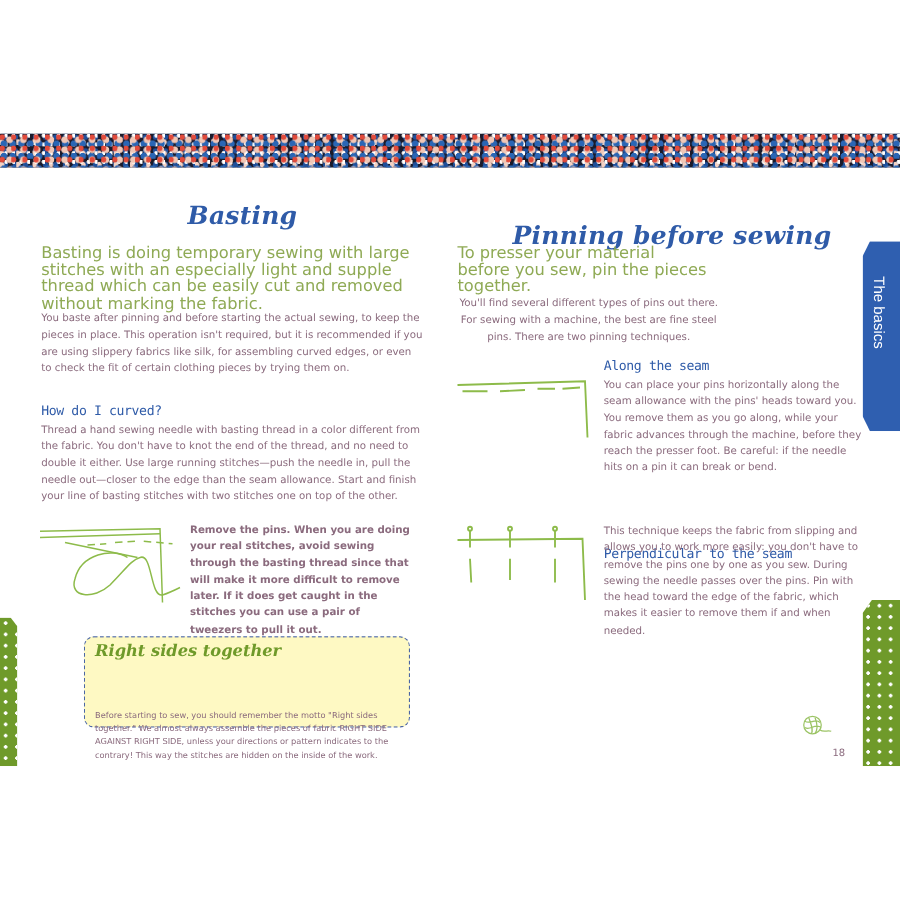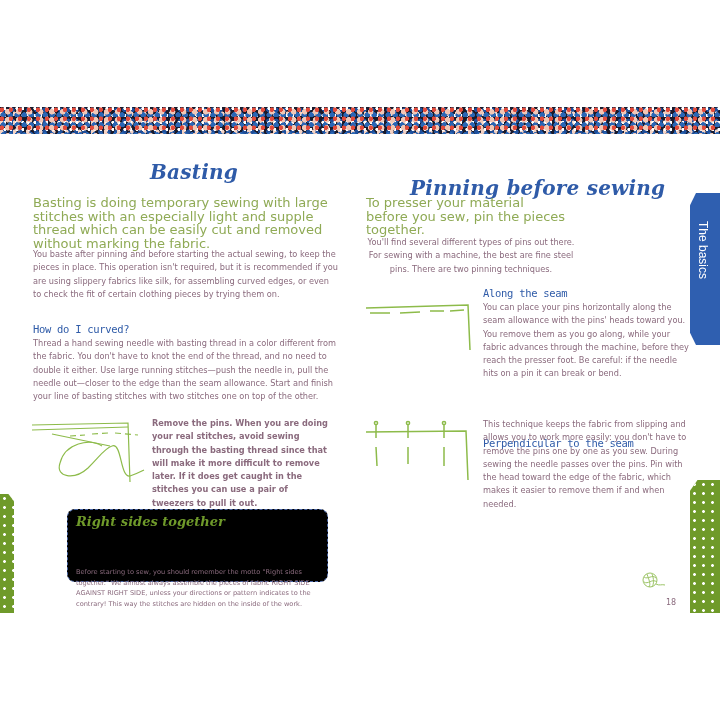--- a/index.html
+++ b/index.html
@@ -27,21 +27,21 @@
   .tab-basics span { position:absolute; left:6px; top:28px; color:#fff; font-size:12px;
                 writing-mode:vertical-rl; font-family:"Liberation Sans", sans-serif; }
   .dots { background-color:#6f9a2a;
           background-image: radial-gradient(circle, #ffffff 1.2px, transparent 1.6px);
           background-size: 9px 9px; }
   .dots-right { position:absolute; left:690px; top:480px; width:30px; height:133px;
                 clip-path: polygon(25% 0, 100% 0, 100% 100%, 0 100%, 0 8%); }
   .dots-left  { position:absolute; left:0; top:494px; width:14px; height:119px;
                 clip-path: polygon(0 0, 60% 0, 100% 6%, 100% 100%, 0 100%); }
   .callout { position:absolute; left:67px; top:509px; width:259px; height:71px;
-             border:1.5px dashed #4a66a6; border-radius:8px; background:#000000; }
+             border:1.5px dashed #4a66a6; border-radius:8px; background:#fef9c3; }
   .callout-title { position:absolute; left:8px; top:4px; color:#6f9a2a; font-family:"DejaVu Serif", serif;
              font-style:italic; font-weight:bold; font-size:13px; }
   .callout-body { position:absolute; left:8px; top:22px; width:246px; color:#8a6a7d; font-size:6.6px; line-height:10.5px;margin-top:35px; }
   svg { position:absolute; }
   .pageno { position:absolute; left:666px; top:574px; font-size:8px; color:#8a6a7d;margin-top:24px; }
 </style>
 </head>
 <body>
 
 <div class="page"></div>

